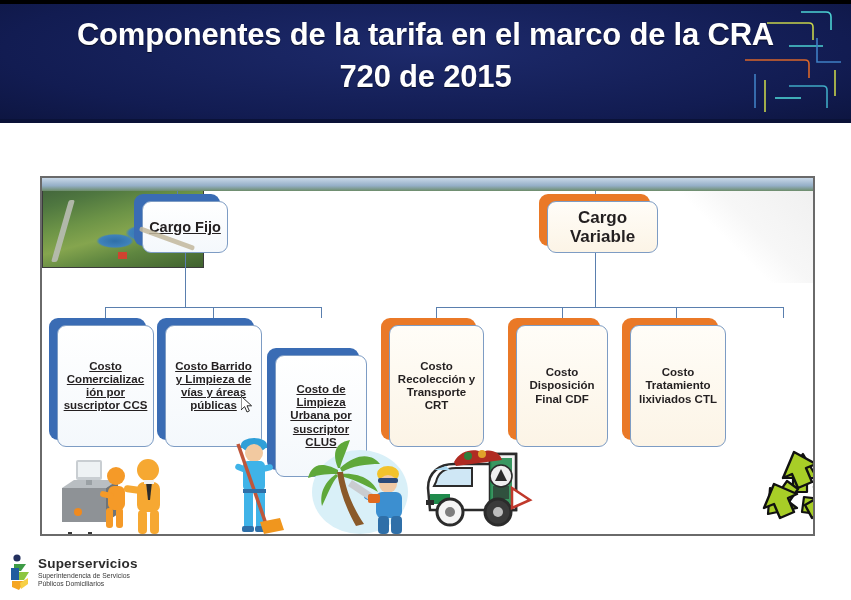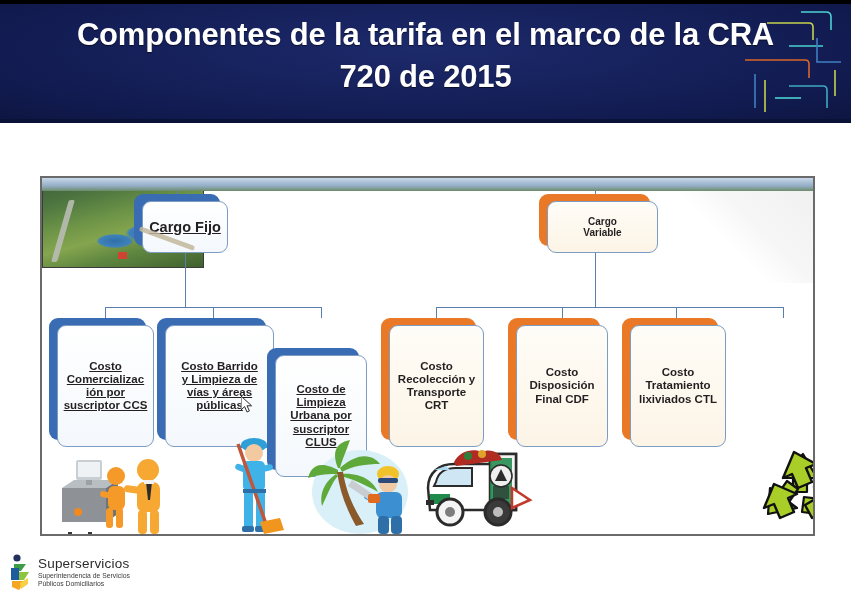--- a/index.html
+++ b/index.html
@@ -83,28 +83,28 @@
   .node.orange .face{background:#fdf9f1;background-image:linear-gradient(180deg,#fffdf8 0%,#fcf4e6 100%);}
 
   .root-node{
     position:absolute;left:357px;top:-12px;width:96px;height:18px;
     background:#b8cbe4;border:1px solid #6d8cb8;border-radius:5px;
   }
 
   .n-cargo-fijo{left:92px;top:16px;width:86px;height:52px;}
   .n-cargo-fijo .face{font-size:14.5px;}
   .n-cargo-var{left:497px;top:16px;width:111px;height:52px;}
-  .n-cargo-var .face{font-size:10px;white-space:pre-line;}
+  .n-cargo-var .face{font-size:17px;white-space:pre-line;}
 
   .leaf{height:122px;}
   .leaf .face{font-size:11.5px;white-space:pre-line;}
   .leaf.orange .face{font-size:11.5px;}
 
   .L1{left:7px;top:140px;width:97px;}
-  .L2{left:115px;top:140px;width:97px;padding-left:12px;}
+  .L2{left:115px;top:140px;width:97px;}
   .L3{left:225px;top:140px;width:92px;margin-top:30px;}
   .L4{left:339px;top:140px;width:95px;}
   .L5{left:466px;top:140px;width:92px;}
   .L6{left:580px;top:140px;width:96px;}
   .L7{left:685px;top:140px;width:82px;}
 
   
   .art{position:absolute;}
 
   
@@ -146,21 +146,21 @@
   
   .sweeper{left:168px;top:258px;width:86px;height:100px;}
 
   
   .office{left:18px;top:276px;width:122px;height:82px;}
 
   
   .footer{position:absolute;left:0;top:552px;width:851px;height:48px;background:#fff;}
   .logo-mark{position:absolute;left:8px;top:2px;width:26px;height:38px;}
   .logo-text{position:absolute;left:38px;top:4px;}
-  .logo-title{font-size:13.5px;color:#2b2b2b;font-weight:normal;letter-spacing:.2px;line-height:15px;}
+  .logo-title{font-size:13.5px;color:#2b2b2b;font-weight:bold;letter-spacing:.2px;line-height:15px;}
   .logo-sub{font-size:6.8px;color:#3a3a3a;line-height:8.2px;white-space:pre-line;margin-top:1px;}
 
   
   .cursor{position:absolute;left:241px;top:396px;width:12px;height:18px;z-index:50;}
   .bottom-strip{position:absolute;left:0;top:596px;width:851px;height:4px;background:#ffffff;}
 </style>
 </head>
 <body>
 
 <div class="slide">

